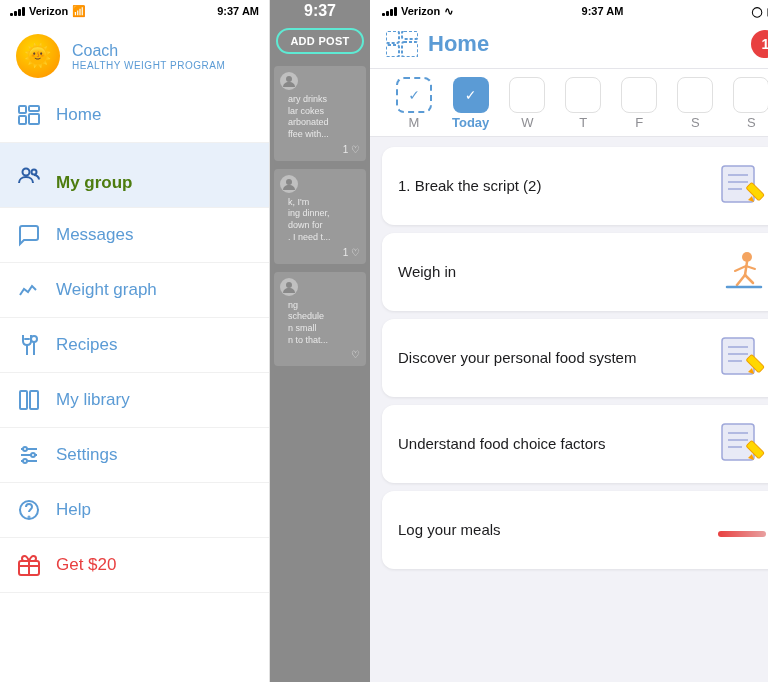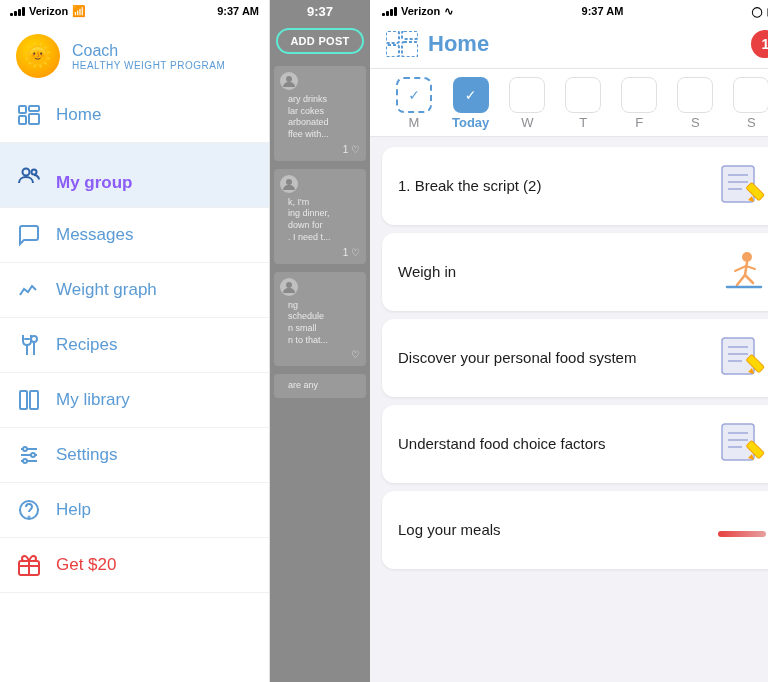--- a/index.html
+++ b/index.html
@@ -83,21 +83,21 @@
       font-size: 20px;
       flex-shrink: 0;
     }
     .nav-item-label {
       font-size: 17px;
       color: #5b9bd5;
       font-weight: 400;
     }
     .nav-item.active .nav-item-label {
       font-weight: 700;
-      color: #8b5cf6;
+      color: #4d7c0f;
       margin-top: 16px;
     }
     .nav-item.active .nav-item-icon {
       color: #2d5fa6;
     }
     .nav-item-get {
       color: #e84040 !important;
       text-align: center;
     }
     .nav-item.get-item .nav-item-icon {
@@ -113,21 +113,21 @@
       flex-shrink: 0;
       overflow: hidden;
     }
     .middle-status-bar {
       height: 20px;
       background: #8a8a8a;
       display: flex;
       align-items: center;
       justify-content: center;
       padding: 2px 4px 0;
-      font-size: 13px;
+      font-size: 16px;
       font-weight: 600;
       color: #fff;
     }
     .add-post-btn {
       margin: 8px 6px;
       background: transparent;
       border: 2px solid #5eead4;
       border-radius: 20px;
       padding: 5px 8px;
       color: #fff;
@@ -496,23 +496,20 @@
         <div class="post-avatar">
           <svg viewBox="0 0 12 12" fill="#888">
               <circle cx="6" cy="4" r="3"></circle>
               <path d="M0 12c0-3 2.5-5 6-5s6 2 6 5"></path>
             </svg>
         </div>
       </div>
       <div class="post-text">ng<br>schedule<br>n small<br>n to that...</div>
       <div class="post-heart">♡</div>
     </div>
-    <div class="middle-post">
-      <div class="post-text">are any</div>
-    </div>
   </div>
 </div>
 
 <div class="right-panel">
 
   <div class="right-status-bar">
     <div class="status-bar-left">
       <div class="signal-bars">
         <div class="signal-bar" style="height:3px"></div>
         <div class="signal-bar" style="height:5px"></div>

